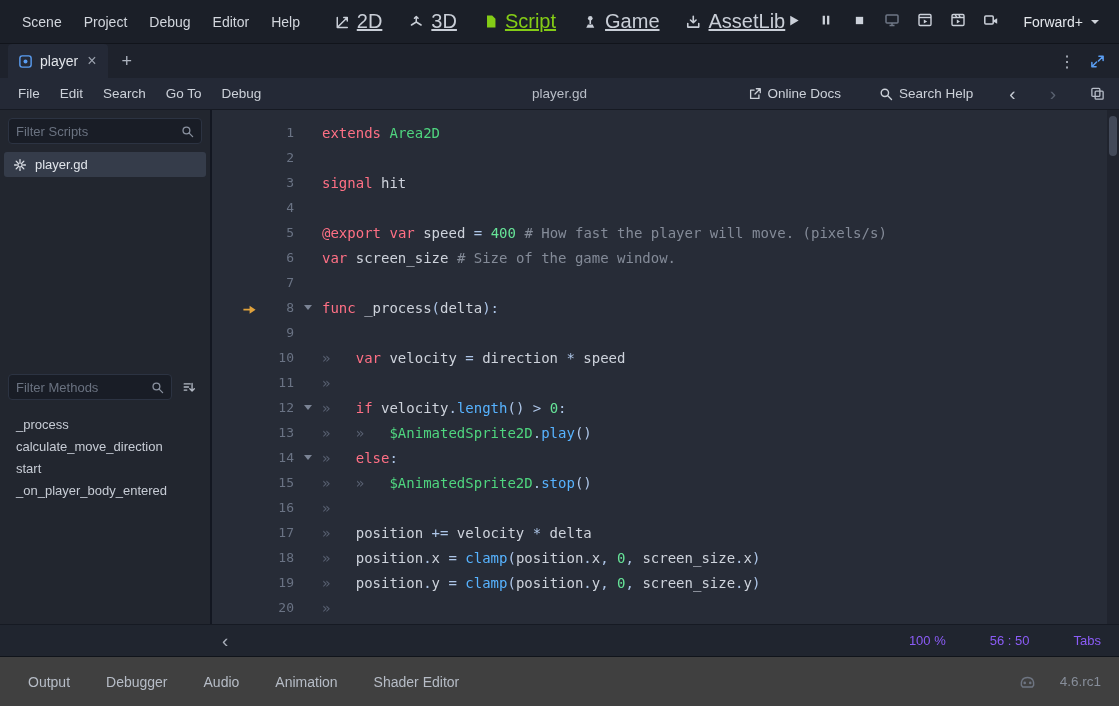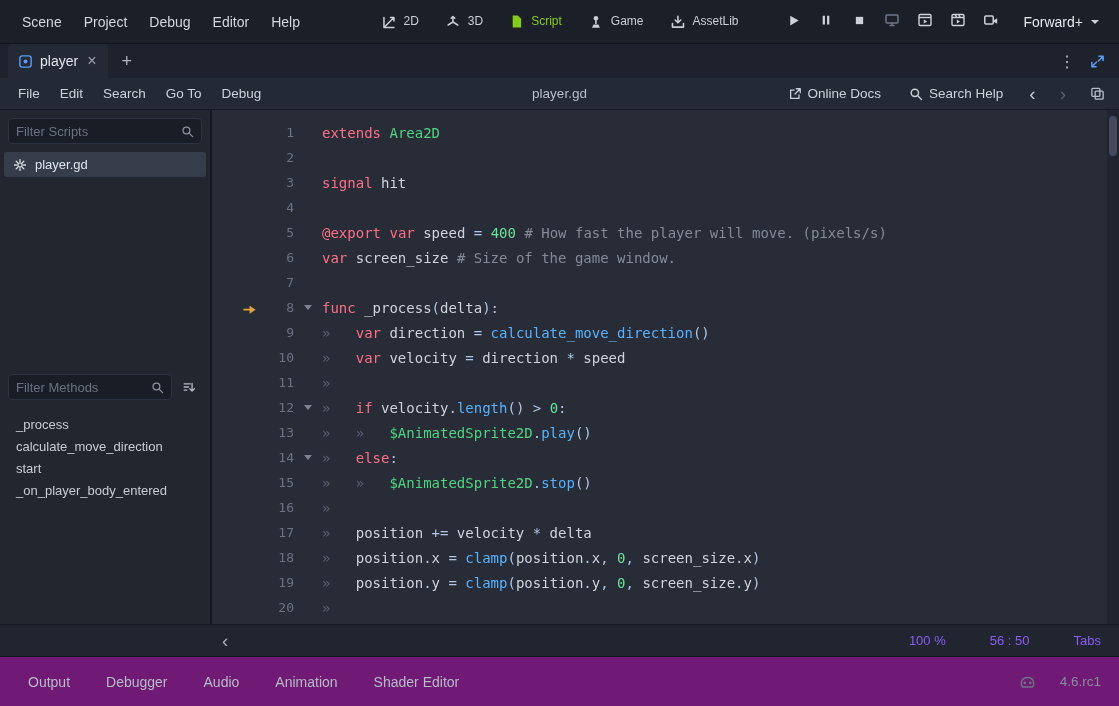--- a/index.html
+++ b/index.html
@@ -11,22 +11,22 @@
     position:relative;
   }
   button { font-family:"Liberation Sans", sans-serif; cursor:pointer; }
 
   
   .topbar { height:44px; background:#1b1f28; border-bottom:1px solid #11141b;
             display:flex; align-items:center; padding:0 12px; position:relative; }
   .menus { display:flex; gap:2px; }
   .menu-btn { background:none; border:0; color:#d2d6dd; font-size:14px; padding:7px 10px; border-radius:4px; }
   .workspaces { position:absolute; left:50%; transform:translateX(-50%); display:flex; gap:4px; align-items:center; }
-  .ws { display:flex; align-items:flex-start; gap:7px; background:none; border:0; color:#c9ced7;
-        font-size:12px; padding:6px 11px; border-radius:4px; }
+  .ws { display:flex; align-items:center; gap:7px; background:none; border:0; color:#c9ced7;
+        font-size:20px; padding:6px 11px; border-radius:4px;text-decoration:underline; }
   .ws.active { color:#84cc16; }
   .wsicon { display:flex; }
   .runbar { margin-left:auto; display:flex; align-items:center; gap:3px; }
   .runbtn { width:30px; height:30px; display:flex; align-items:center; justify-content:center;
             background:none; border:0; color:#ccd1da; border-radius:4px; }
   .runbtn.dim { color:#6f7785; }
   .renderer { display:flex; align-items:center; gap:8px; background:none; border:0; color:#e4e7ec;
               font-size:14px; padding:6px 8px; margin-left:6px; }
   .caret-down { width:0; height:0; border-left:4px solid transparent; border-right:4px solid transparent;
                 border-top:4.5px solid #cfd3da; }
@@ -41,21 +41,21 @@
   .icon-btn { background:none; border:0; color:#b7bdc8; display:flex; align-items:center;
               justify-content:center; width:28px; height:28px; border-radius:4px; }
   .overflow-glyph { font-size:16px; }
   .expand-btn { color:#5a9df2; }
 
   
   .menubar { height:32px; background:#242936; border-bottom:1px solid #161a23;
              display:flex; align-items:center; padding:0 8px; position:relative; }
   .mmenu-btn { background:none; border:0; color:#ccd1d9; font-size:13.5px; padding:5px 10px; border-radius:3px; }
   .doc-title { position:absolute; left:50%; transform:translateX(-50%); color:#b9bec8; font-size:13.5px; }
-  .menubar-right { margin-left:auto; display:flex; align-items:center; gap:10px; }
+  .menubar-right { margin-left:auto; display:flex; align-items:center; gap:20px; }
   .mb-action { display:flex; align-items:center; gap:6px; background:none; border:0; color:#ccd1d9;
                font-size:13.5px; padding:5px 9px; border-radius:3px; }
   .hist { font-size:19px; line-height:1; color:#c6cbd4; padding:0 7px; background:none; border:0; }
   .hist.dim { color:#596170; }
 
   
   .main { display:flex; height:514px; }
   .sidebar { width:212px; background:#22262f; border-right:2px solid #131721;
              display:flex; flex-direction:column; }
   .search-row { display:flex; gap:4px; margin:8px 8px 6px; }
@@ -95,21 +95,21 @@
   .vscroll { position:absolute; top:0; right:0; width:12px; bottom:0; background:#20242e; }
   .vthumb { position:absolute; top:6px; left:2px; right:2px; height:40px; background:#434a59; border-radius:4px; }
 
   
   .statusbar { height:32px; background:#20252f; border-top:1px solid #161a23;
                display:flex; align-items:center; }
   .panel-collapse { margin-left:216px; background:none; border:0; color:#aab0bb; font-size:19px; padding:0 6px; }
   .status-right { margin-left:auto; display:flex; gap:44px; padding-right:18px; font-size:13px; color:#8b5cf6; }
 
   
-  .bottombar { height:50px; background:#701a75; border-top:1px solid #10141b;
+  .bottombar { height:50px; background:#404040; border-top:1px solid #10141b;
                display:flex; align-items:center; padding:0 10px; }
   .bpanel-btn { background:none; border:0; color:#b6bcc6; font-size:14px; padding:9px 13px; margin:0 5px; border-radius:4px; }
   .version { margin-left:auto; display:flex; align-items:center; gap:24px; color:#878e9a;
              font-size:13.5px; padding-right:8px; }
   .godot-dim { color:#6e7582; display:flex; }
 </style>
 </head>
 <body>
 
 <div class="topbar">
@@ -420,21 +420,20 @@
           <div class="g-num">8</div>
           <div class="g-fold">
             <span class="fold-tri"></span>
           </div>
           <div class="code-text"><span class="tok-k">func</span><span class="tok-w"> _process</span><span class="tok-o">(</span><span class="tok-w">delta</span><span class="tok-o">):</span></div>
         </div>
         <div class="code-line">
           <div class="g-mark"></div>
           <div class="g-num">9</div>
           <div class="g-fold"></div>
-          <div class="code-text"><span class="tabmark">»   </span><span class="tok-k">var</span><span class="tok-w"> direction </span><span class="tok-o">=</span><span class="tok-w"> </span><span class="tok-f">calculate_move_direction</span><span class="tok-o">()</span></div>
         </div>
         <div class="code-line">
           <div class="g-mark"></div>
           <div class="g-num">10</div>
           <div class="g-fold"></div>
           <div class="code-text"><span class="tabmark">»   </span><span class="tok-k">var</span><span class="tok-w"> velocity </span><span class="tok-o">=</span><span class="tok-w"> direction </span><span class="tok-o">*</span><span class="tok-w"> speed</span></div>
         </div>
         <div class="code-line">
           <div class="g-mark"></div>
           <div class="g-num">11</div>

